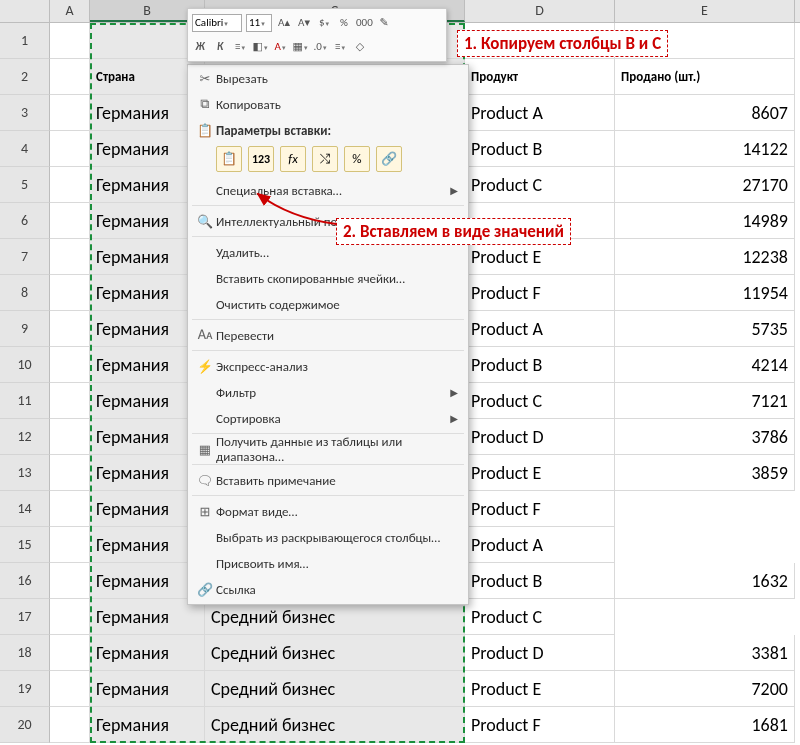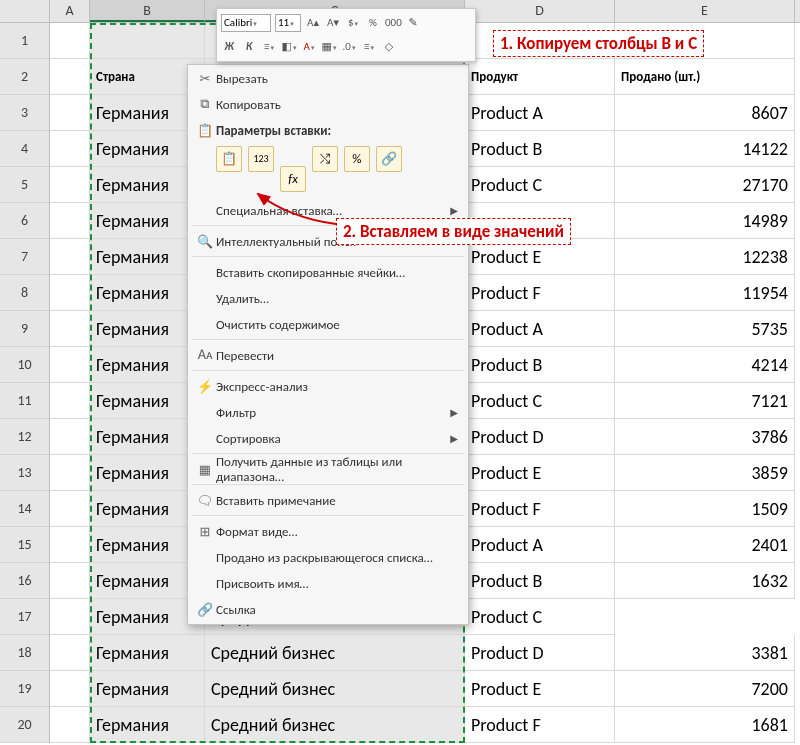--- a/index.html
+++ b/index.html
@@ -80,21 +80,20 @@
   .mini-toolbar {
     position: absolute;
     left: 187px; top: 8px;
     width: 260px; height: 54px;
     background: #fafafa;
     border: 1px solid #c9c9c9;
     box-shadow: 1px 2px 5px rgba(0,0,0,0.25);
     z-index: 30;
     font-size: 12px;
     padding: 2px 4px;
-    margin-left: 29px;
   }
   .mt-row { display: flex; align-items: center; gap: 4px; height: 24px; }
   .mt-font-name {
     width: 50px; height: 18px; border: 1px solid #aaa; font-size: 11px;
     padding: 0 2px; line-height: 16px; background: #fff;
   }
   .mt-font-size {
     width: 26px; height: 18px; border: 1px solid #aaa; font-size: 11px;
     text-align: left; padding-left: 2px; line-height: 16px; background: #fff;
   }
@@ -274,29 +273,27 @@
         <div class="cell col-C sel-cell"></div>
         <div class="cell col-D">Product E</div>
         <div class="cell col-E num">3859</div>
       </div>
       <div class="grid-row">
         <div class="row-header">14</div>
         <div class="cell col-A"></div>
         <div class="cell col-B sel-cell">Германия</div>
         <div class="cell col-C sel-cell"></div>
         <div class="cell col-D">Product F</div>
-        <div class="cell col-E num">1509</div>
       </div>
       <div class="grid-row">
         <div class="row-header">15</div>
         <div class="cell col-A"></div>
         <div class="cell col-B sel-cell">Германия</div>
         <div class="cell col-C sel-cell"></div>
         <div class="cell col-D">Product A</div>
-        <div class="cell col-E num">2401</div>
       </div>
       <div class="grid-row">
         <div class="row-header">16</div>
         <div class="cell col-A"></div>
         <div class="cell col-B sel-cell">Германия</div>
         <div class="cell col-C sel-cell">Средний бизнес</div>
         <div class="cell col-D">Product B</div>
         <div class="cell col-E num">1632</div>
       </div>
       <div class="grid-row">
@@ -367,44 +364,44 @@
   <div class="cm-item">
     <span class="cm-icon">⧉</span>
     <span class="cm-label">Копировать</span>
   </div>
   <div class="cm-item">
     <span class="cm-icon">📋</span>
     <span class="cm-label" style="font-weight:700">Параметры вставки:</span>
   </div>
   <div class="cm-paste-row">
     <div class="cm-paste-btn">📋</div>
-    <div class="cm-paste-btn" style="font-size:10px;line-height:24px;">123</div>
-    <div class="cm-paste-btn" style="font-style:italic;margin-top:20px;">fx</div>
+    <div class="cm-paste-btn" style="font-size:12px;line-height:24px;font-weight:bold;">123</div>
+    <div class="cm-paste-btn" style="font-style:italic;">fx</div>
     <div class="cm-paste-btn">⤭</div>
     <div class="cm-paste-btn">%</div>
     <div class="cm-paste-btn">🔗</div>
   </div>
   <div class="cm-item">
     <span class="cm-icon"></span>
     <span class="cm-label">Специальная вставка…</span>
     <span class="cm-arrow">▶</span>
   </div>
   <div class="cm-sep"></div>
   <div class="cm-item">
     <span class="cm-icon">🔍</span>
     <span class="cm-label">Интеллектуальный поиск</span>
   </div>
   <div class="cm-sep"></div>
   <div class="cm-item">
     <span class="cm-icon"></span>
+    <span class="cm-label">Удалить…</span>
+  </div>
+  <div class="cm-item">
+    <span class="cm-icon"></span>
     <span class="cm-label">Вставить скопированные ячейки…</span>
-  </div>
-  <div class="cm-item">
-    <span class="cm-icon"></span>
-    <span class="cm-label">Удалить…</span>
   </div>
   <div class="cm-item">
     <span class="cm-icon"></span>
     <span class="cm-label">Очистить содержимое</span>
   </div>
   <div class="cm-sep"></div>
   <div class="cm-item">
     <span class="cm-icon">🗛</span>
     <span class="cm-label">Перевести</span>
   </div>
@@ -433,33 +430,33 @@
     <span class="cm-icon">🗨</span>
     <span class="cm-label">Вставить примечание</span>
   </div>
   <div class="cm-sep"></div>
   <div class="cm-item">
     <span class="cm-icon">⊞</span>
     <span class="cm-label">Формат виде…</span>
   </div>
   <div class="cm-item">
     <span class="cm-icon"></span>
-    <span class="cm-label">Продано из раскрывающегося списка…</span>
+    <span class="cm-label">Выбрать из раскрывающегося столбцы…</span>
   </div>
   <div class="cm-item">
     <span class="cm-icon"></span>
     <span class="cm-label">Присвоить имя…</span>
   </div>
   <div class="cm-item">
     <span class="cm-icon">🔗</span>
     <span class="cm-label">Ссылка</span>
   </div>
 </div>
 
-<div class="annotation" style="left:457px; top:30px;margin-left:36px;">1. Копируем столбцы B и C</div>
+<div class="annotation" style="left:457px; top:30px;">1. Копируем столбцы B и C</div>
 <div class="annotation" style="left:336px; top:218px;">2. Вставляем в виде значений</div>
 
 <svg class="anno-arrow" style="left:250px; top:188px;" width="90" height="40">
   <defs>
     <marker id="ah" markerWidth="8" markerHeight="8" refX="6" refY="3" orient="auto">
       <path d="M0,0 L7,3 L0,6 Z" fill="#cc0000"></path>
     </marker>
   </defs>
   <path d="M86,36 Q40,30 8,6" stroke="#cc0000" stroke-width="2" fill="none" marker-end="url(#ah)"></path>
 </svg>

